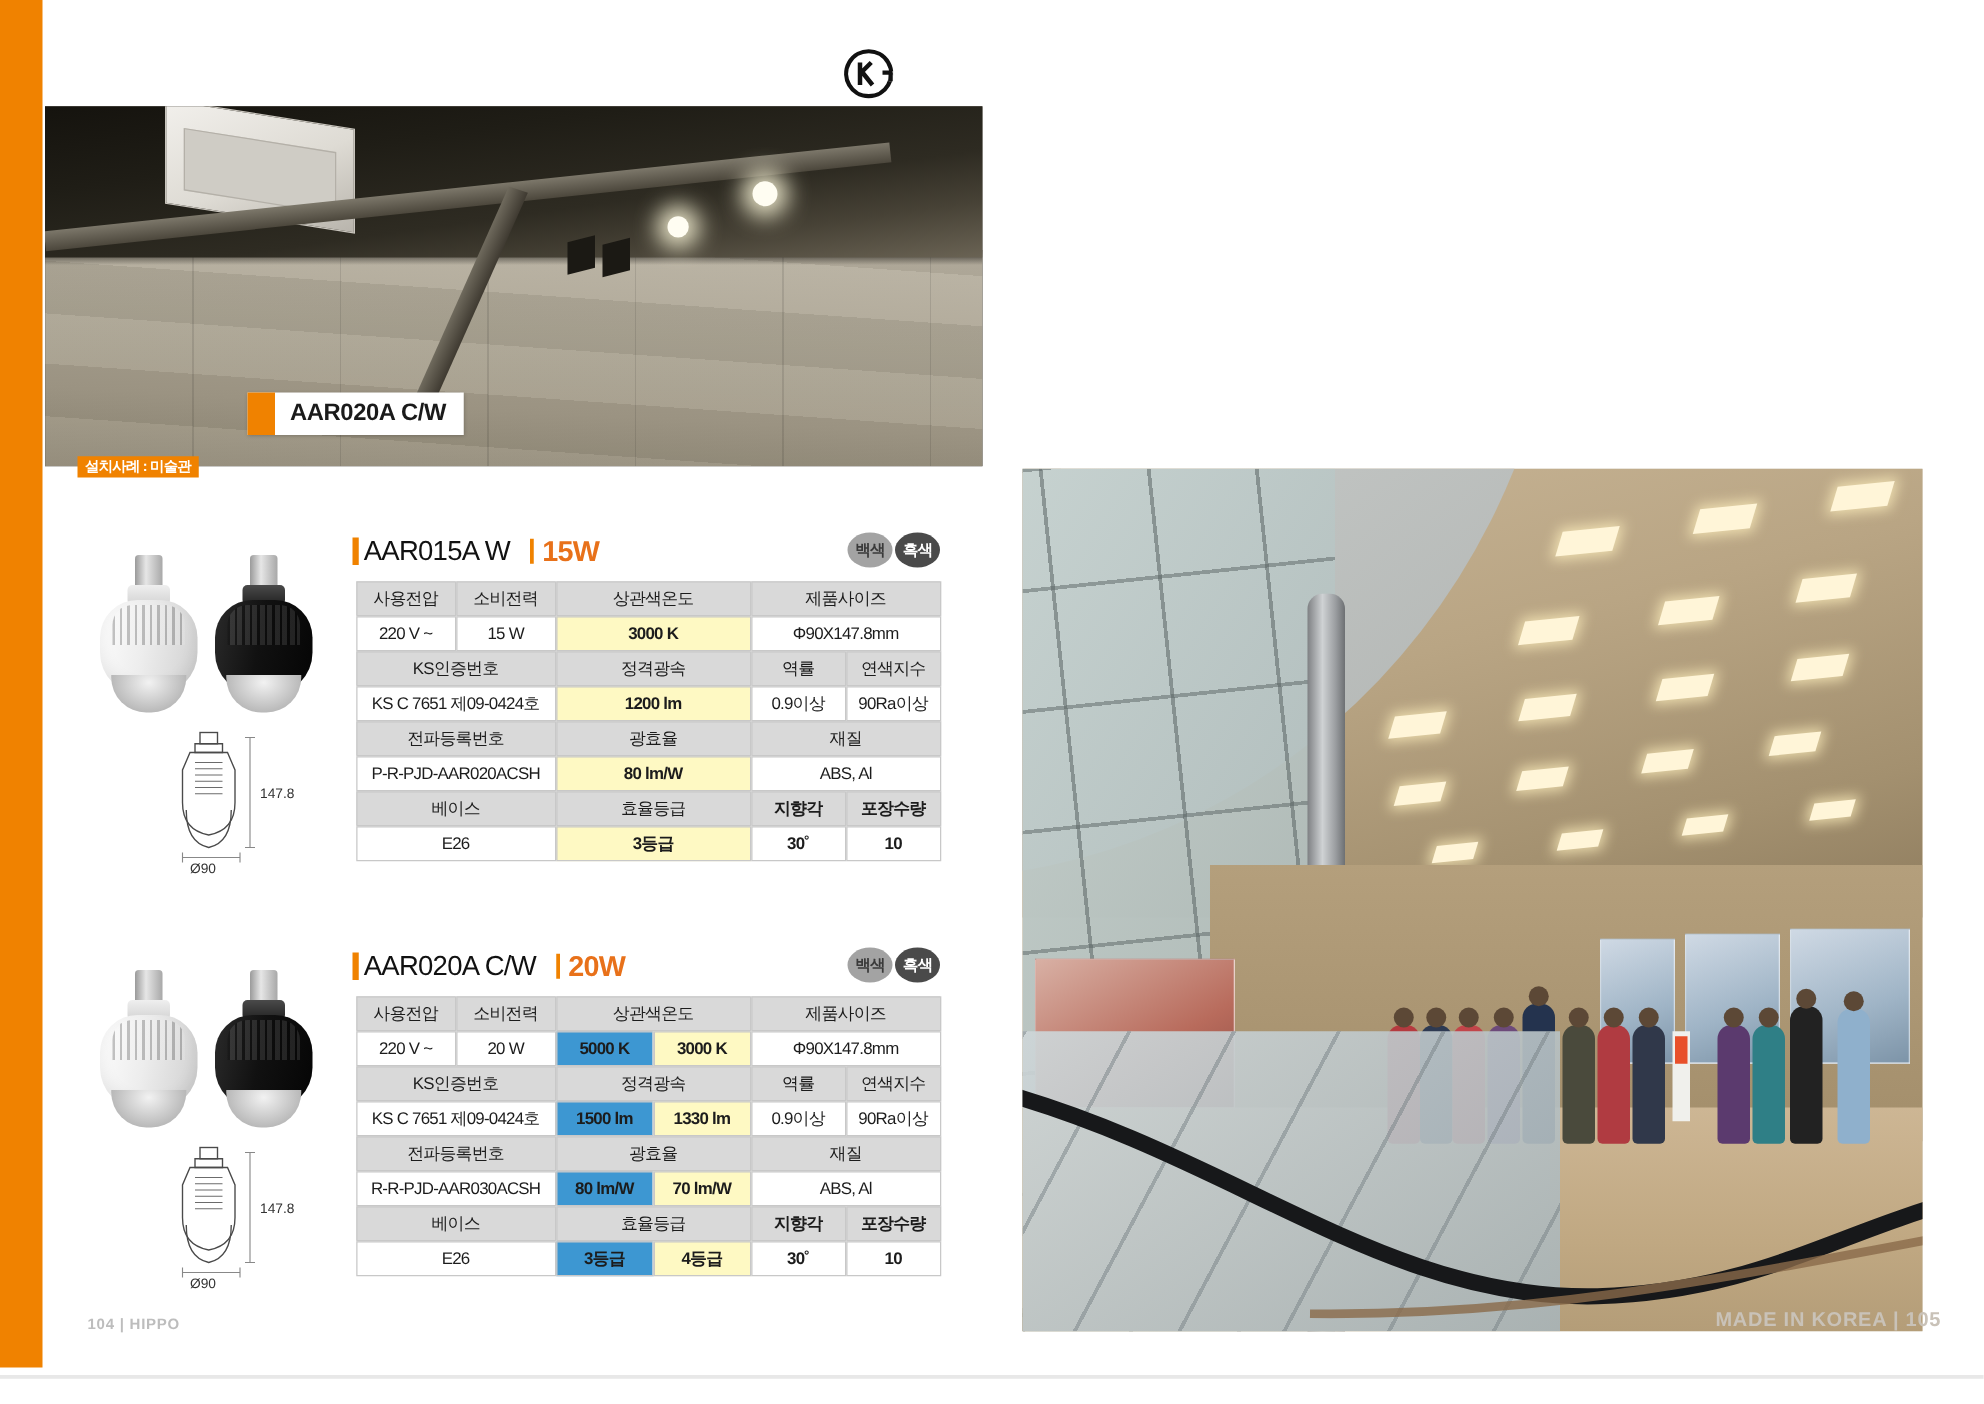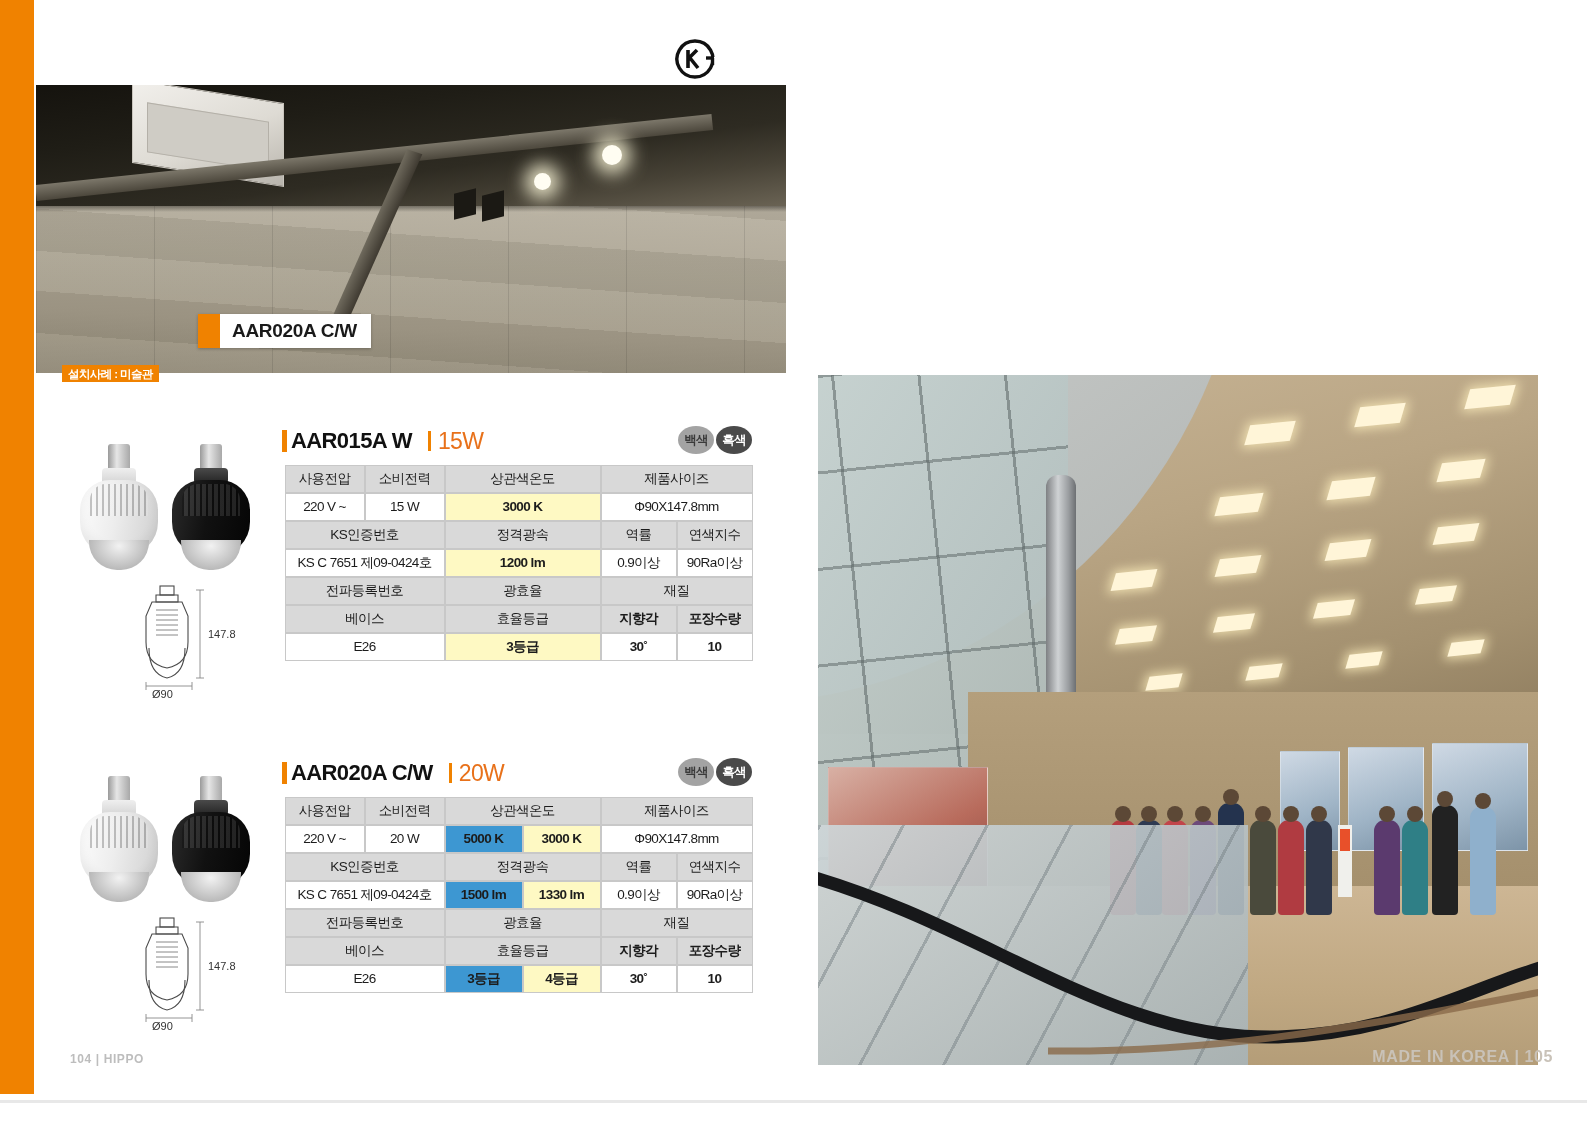--- a/index.html
+++ b/index.html
@@ -160,22 +160,22 @@
   }
 
   .dimdraw { position: absolute; left: 88px; top: 158px; width: 130px; height: 118px; }
 
   .title-row {
     position: absolute; left: 248px; top: 0; width: 470px; height: 34px;
     display: flex; align-items: center;
   }
   .title-row .mark { width: 5px; height: 22px; background: #F08200; margin-right: 4px; }
   .title-row .mark2 { width: 3px; height: 20px; background: #F08200; margin: 0 7px 0 16px; }
-  .title-row .model { font-size: 22px; font-weight: 700; color: #111; letter-spacing: -0.6px; }
-  .title-row .watt { font-size: 23px; font-weight: 400; color: #E8711A; letter-spacing: -0.6px; }
+  .title-row .model { font-size: 22px; font-weight: 400; color: #111; letter-spacing: -0.6px; }
+  .title-row .watt { font-size: 23px; font-weight: 700; color: #E8711A; letter-spacing: -0.6px; }
   .color-badges {
     position: absolute; right: 0; top: 2px; display: flex; align-items: center; gap: 2px;
   }
   .badge {
     width: 36px; height: 28px; border-radius: 50%;
     display: flex; align-items: center; justify-content: center;
     font-size: 12.5px; font-weight: 700; letter-spacing: -0.8px;
   }
   .badge.light { background: #a3a3a3; color: #3a3a3a; }
   .badge.dark { background: #4a4a4a; color: #ffffff; }
@@ -409,20 +409,25 @@
           <td class="or" colspan="2">1200 lm</td>
           <td>0.9이상</td>
           <td>90Ra이상</td>
         </tr>
         <tr>
           <td class="hd" colspan="2">전파등록번호</td>
           <td class="hd" colspan="2">광효율</td>
           <td class="hd" colspan="2">재질</td>
         </tr>
         <tr>
+          <td colspan="2">P-R-PJD-AAR020ACSH</td>
+          <td class="or" colspan="2">80 lm/W</td>
+          <td colspan="2">ABS, Al</td>
+        </tr>
+        <tr>
           <td class="hd" colspan="2">베이스</td>
           <td class="hd" colspan="2">효율등급</td>
           <td class="hdb">지향각</td>
           <td class="hdb">포장수량</td>
         </tr>
         <tr>
           <td colspan="2">E26</td>
           <td class="or" colspan="2">3등급</td>
           <td class="b">30˚</td>
           <td class="b">10</td>
@@ -518,20 +523,26 @@
           <td class="or">1330 lm</td>
           <td>0.9이상</td>
           <td>90Ra이상</td>
         </tr>
         <tr>
           <td class="hd" colspan="2">전파등록번호</td>
           <td class="hd" colspan="2">광효율</td>
           <td class="hd" colspan="2">재질</td>
         </tr>
         <tr>
+          <td colspan="2">R-R-PJD-AAR030ACSH</td>
+          <td class="bl">80 lm/W</td>
+          <td class="or">70 lm/W</td>
+          <td colspan="2">ABS, Al</td>
+        </tr>
+        <tr>
           <td class="hd" colspan="2">베이스</td>
           <td class="hd" colspan="2">효율등급</td>
           <td class="hdb">지향각</td>
           <td class="hdb">포장수량</td>
         </tr>
         <tr>
           <td colspan="2">E26</td>
           <td class="bl">3등급</td>
           <td class="or">4등급</td>
           <td class="b">30˚</td>

